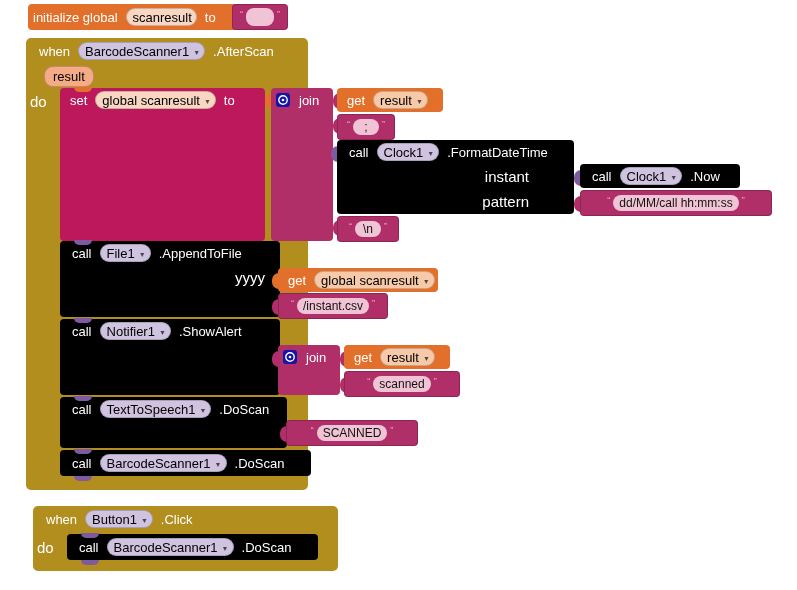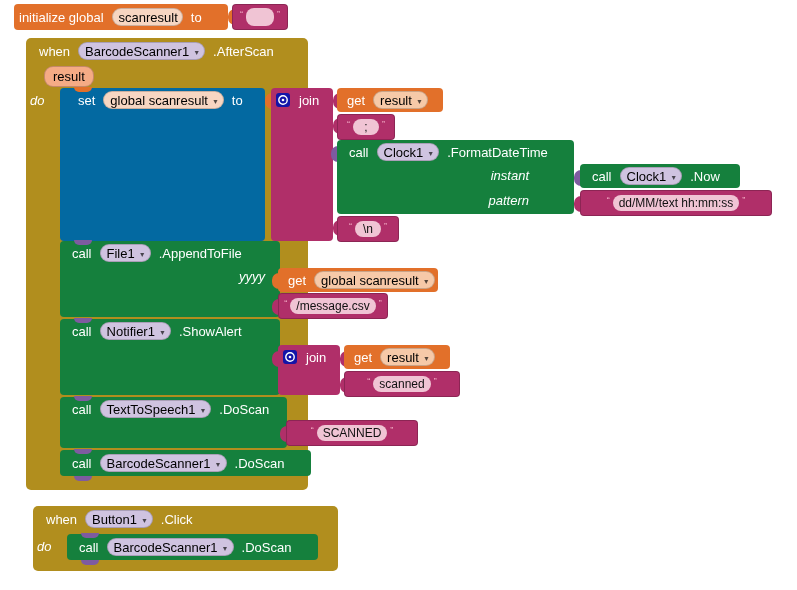--- a/index.html
+++ b/index.html
@@ -42,24 +42,24 @@
     padding:1px 6px;font-size:12px;line-height:14px;min-width:14px;
     min-height:14px;display:inline-block;text-align:center;
   }
   .strval.empty{min-width:16px;min-height:16px;}
   .socket{
     position:absolute;width:8px;height:16px;border-radius:7px 0 0 7px;
   }
 
   
   .c-event{background:#b18e1e;}         
-  .c-setter{background:#0369a1;padding-left:8px;}        
+  .c-setter{background:#be185d;}        
   .c-get{background:#e2702a;}
   .c-text{background:#b02f69;}          
-  .c-call{background:#15803d;}          
+  .c-call{background:#000000;}          
   .c-init{background:#e2702a;}
 
   
   .gear{
     width:14px;height:14px;border-radius:3px;background:#1314a8;
     display:inline-flex;align-items:center;justify-content:center;
     margin:0 4px 0 5px;flex:none;
   }
   .gear svg{display:block;}
 
@@ -71,28 +71,28 @@
   .bumpdown{
     position:absolute;bottom:-5px;left:14px;width:18px;height:5px;
     border-radius:0 0 7px 7px;
   }
   .param-cap{
     position:absolute;height:19px;border-radius:9px;
     background:#f5ab85;border:1px solid rgba(0,0,0,.2);
     display:flex;align-items:center;justify-content:center;
     font-size:13px;color:#000;padding:0 8px;
   }
-  .rlabel{position:absolute;color:#fff;font-size:13px;text-align:right;font-style:italic;}
+  .rlabel{position:absolute;color:#fff;font-size:15px;text-align:right;}
 </style>
 </head>
 <body>
 
 <div class="canvas">
 
-  <div class="blk c-init" style="left:14px;top:4px;width:214px;height:26px;">
+  <div class="blk c-init" style="left:28px;top:4px;width:214px;height:26px;">
     <div class="row" style="height:26px;">
       <span class="lbl">initialize global</span>
       <span class="field plain">
         <span>scanresult</span>
       </span>
       <span class="lbl">to</span>
     </div>
   </div>
 
   <div class="socket" style="left:228px;top:9px;background:#e2702a;"></div>
@@ -193,21 +193,21 @@
         <span>Clock1</span>
         <span class="car">▼</span>
       </span>
       <span class="lbl">.Now</span>
     </div>
   </div>
 
   <div class="socket" style="left:574px;top:196px;background:#b02f69;"></div>
   <div class="strblk" style="left:580px;top:190px;width:192px;height:26px;justify-content:center;">
     <span class="quote">“</span>
-    <span class="strval">dd/MM/text hh:mm:ss</span>
+    <span class="strval">dd/MM/call hh:mm:ss</span>
     <span class="quote">”</span>
   </div>
 
   <div class="socket" style="left:333px;top:220px;background:#b02f69;"></div>
   <div class="strblk" style="left:337px;top:216px;width:62px;height:26px;justify-content:center;">
     <span class="quote">“</span>
     <span class="strval">\n</span>
     <span class="quote">”</span>
   </div>
 
@@ -234,21 +234,21 @@
       <span class="lbl">get</span>
       <span class="field orange">
         <span>global scanresult</span>
         <span class="car">▼</span>
       </span>
     </div>
   </div>
   <div class="socket" style="left:272px;top:299px;background:#b02f69;"></div>
   <div class="strblk" style="left:278px;top:293px;width:110px;height:26px;justify-content:center;">
     <span class="quote">“</span>
-    <span class="strval">/message.csv</span>
+    <span class="strval">/instant.csv</span>
     <span class="quote">”</span>
   </div>
 
   <div class="blk c-call" style="left:60px;top:319px;width:220px;height:76px;">
     <div class="bump" style="background:#7e5ba0;"></div>
     <div class="row" style="height:24px;padding-left:7px;">
       <span class="lbl">call</span>
       <span class="field">
         <span>Notifier1</span>
         <span class="car">▼</span>

